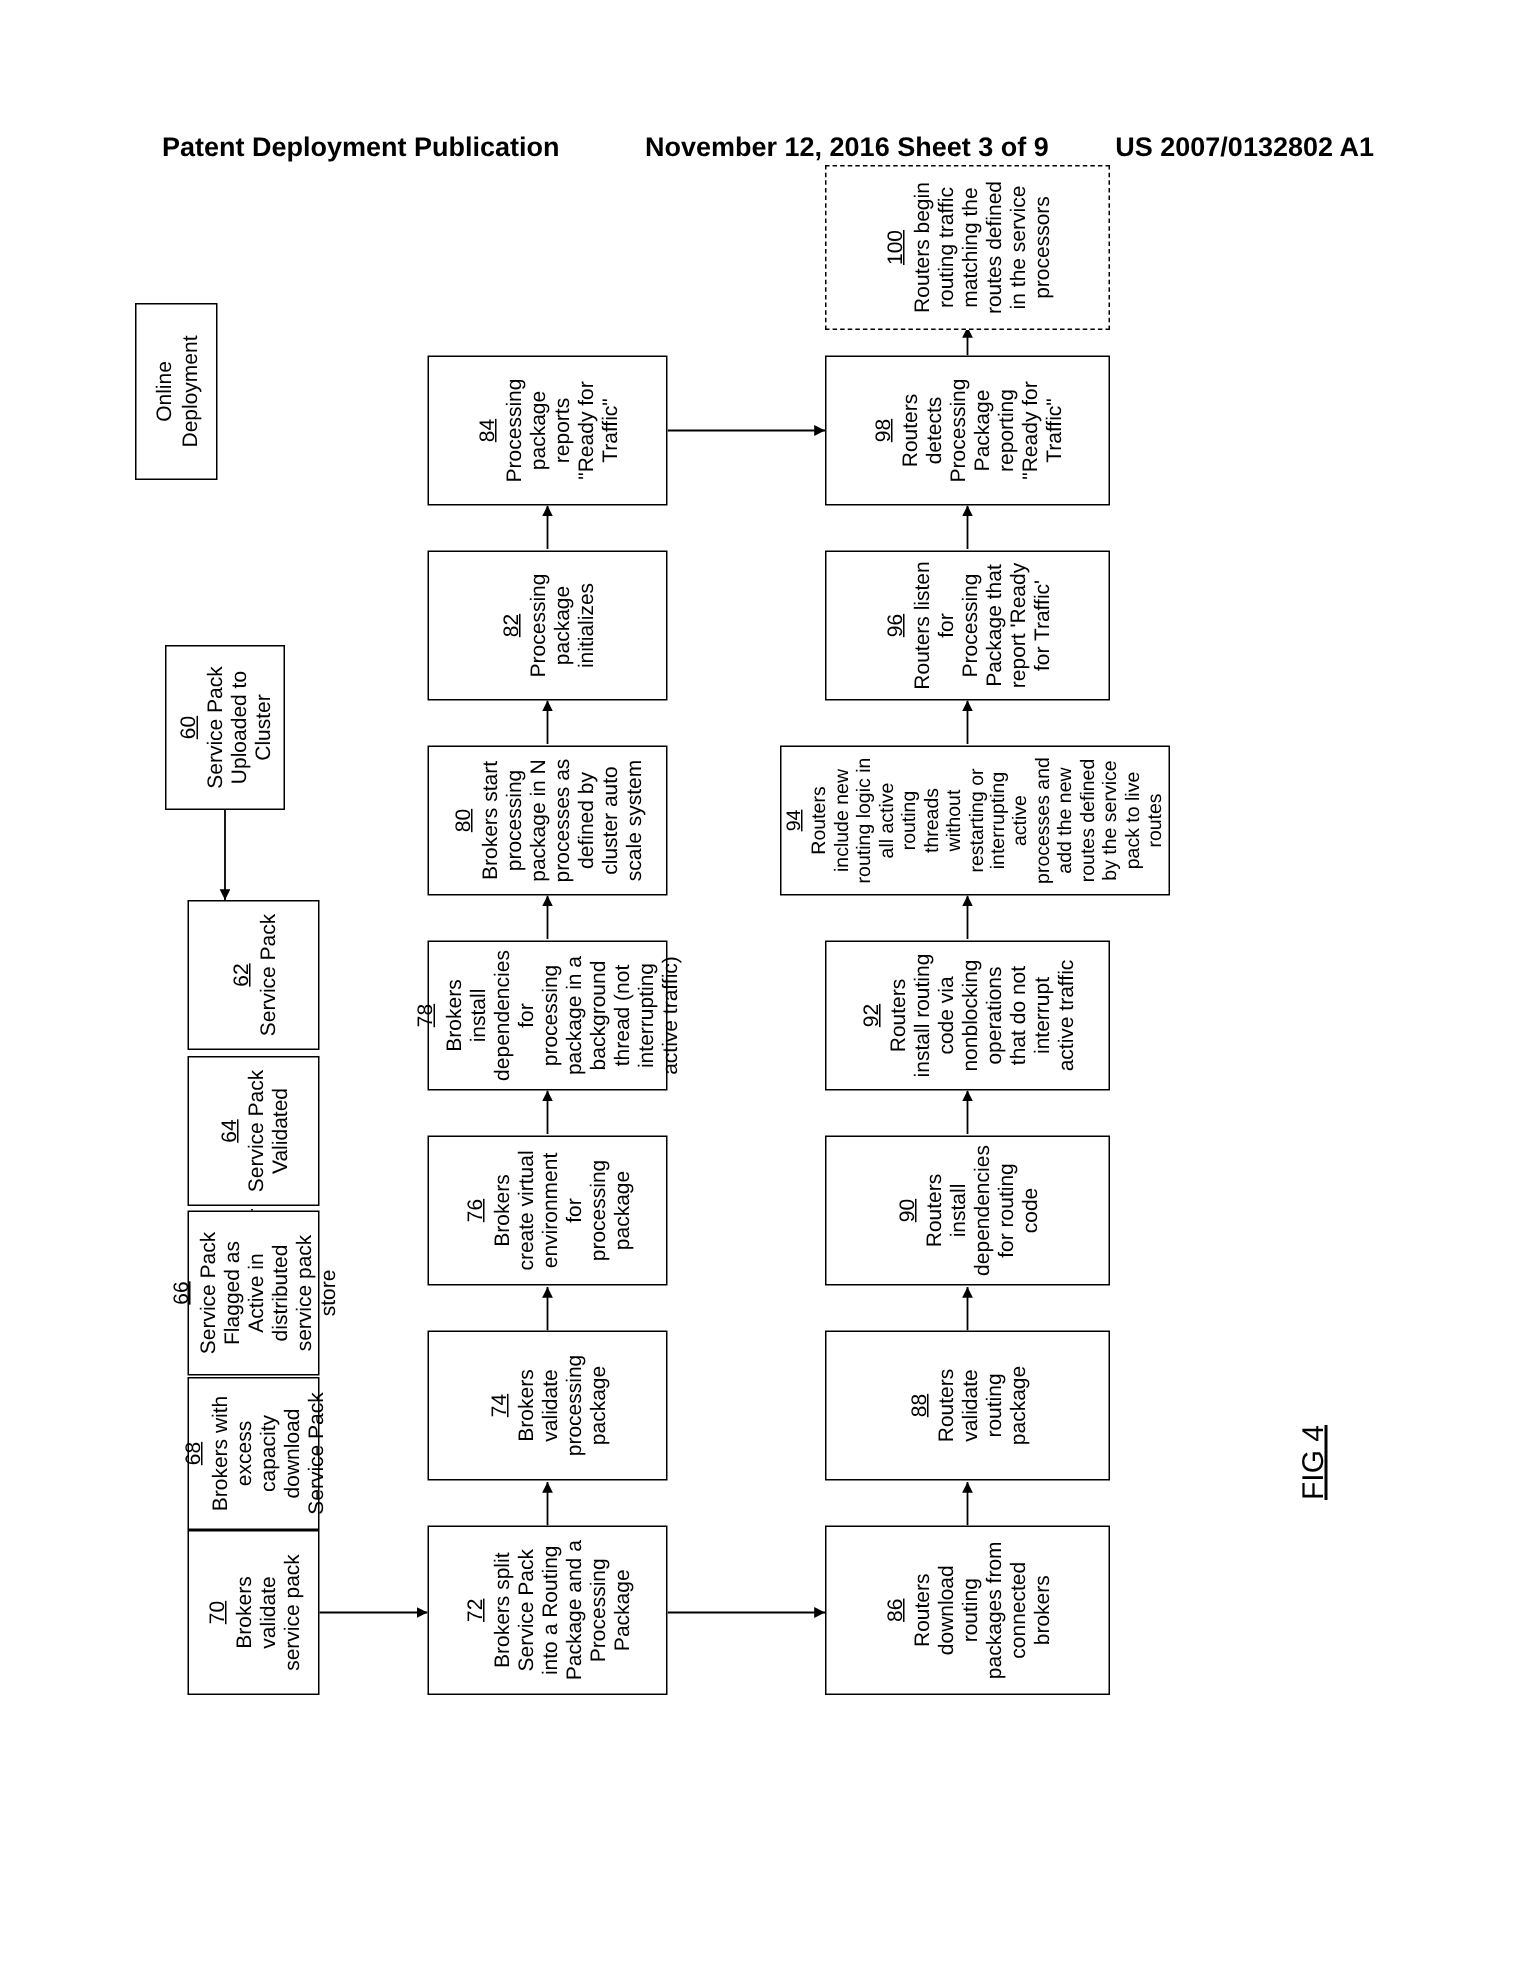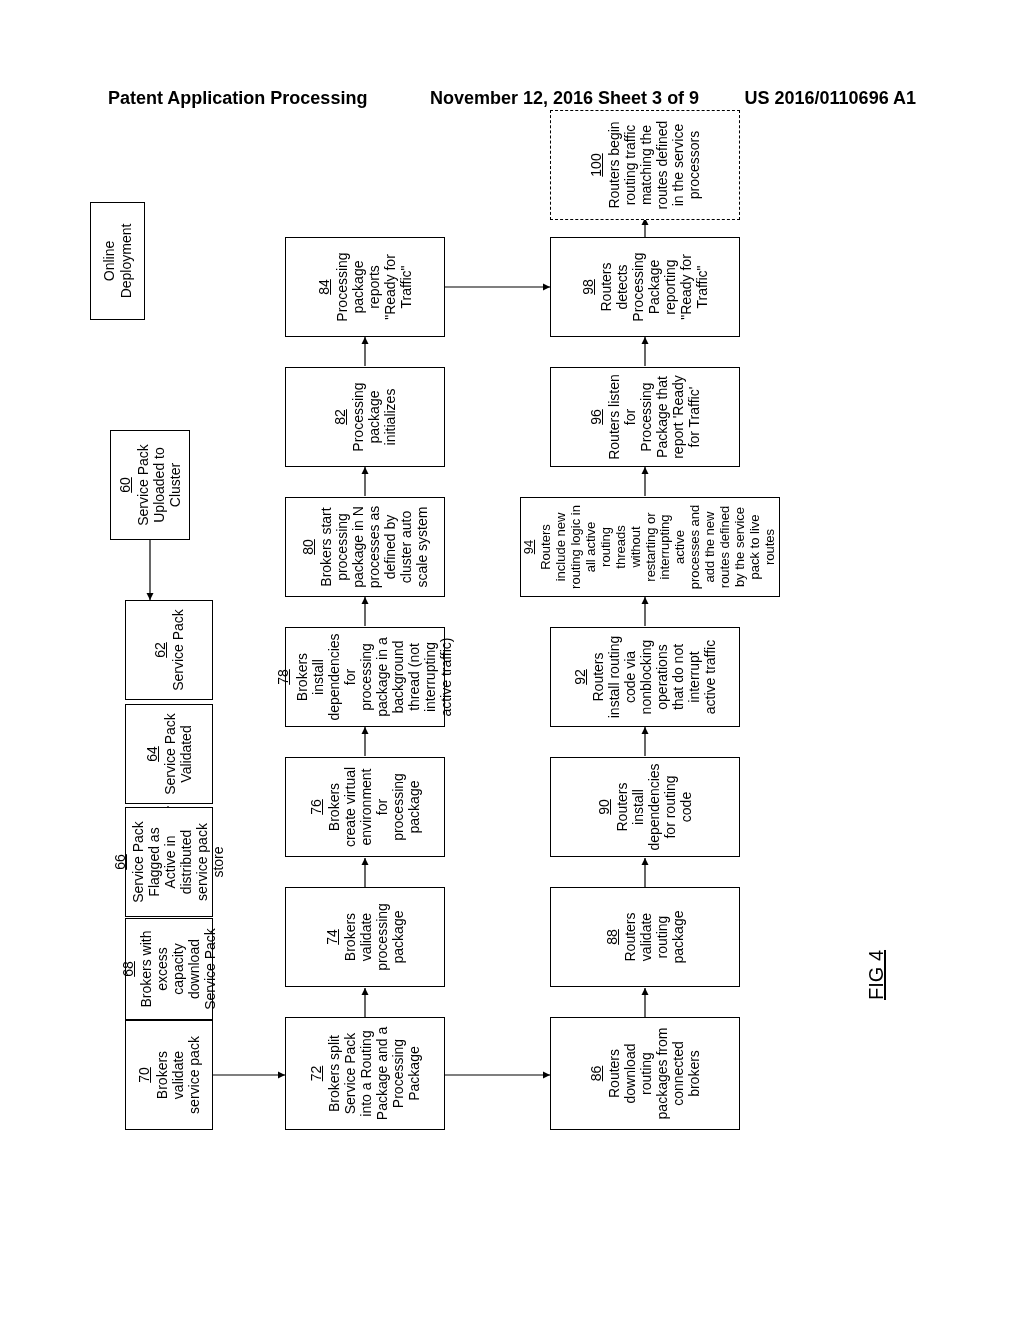--- a/index.html
+++ b/index.html
@@ -61,23 +61,23 @@
     top: 0; left: 0;
     width: 950px;
     height: 844px;
     pointer-events: none;
   }
 </style>
 </head>
 <body>
 
 <div class="header">
-  <span class="left">Patent Application Processing</span>
+  <span class="left">Patent Deployment Publication</span>
   <span class="center">November 12, 2016  Sheet 3 of 9</span>
-  <span class="right">US 2016/0110696 A1</span>
+  <span class="right">US 2007/0132802 A1</span>
 </div>
 
 <div class="sheet-container">
   <div class="diagram">
 
     <svg class="arrows">
       <defs>
         <marker id="ah" markerWidth="8" markerHeight="8" refX="6" refY="3" orient="auto">
           <path d="M0,0 L6,3 L0,6 Z" fill="#000"></path>
         </marker>

